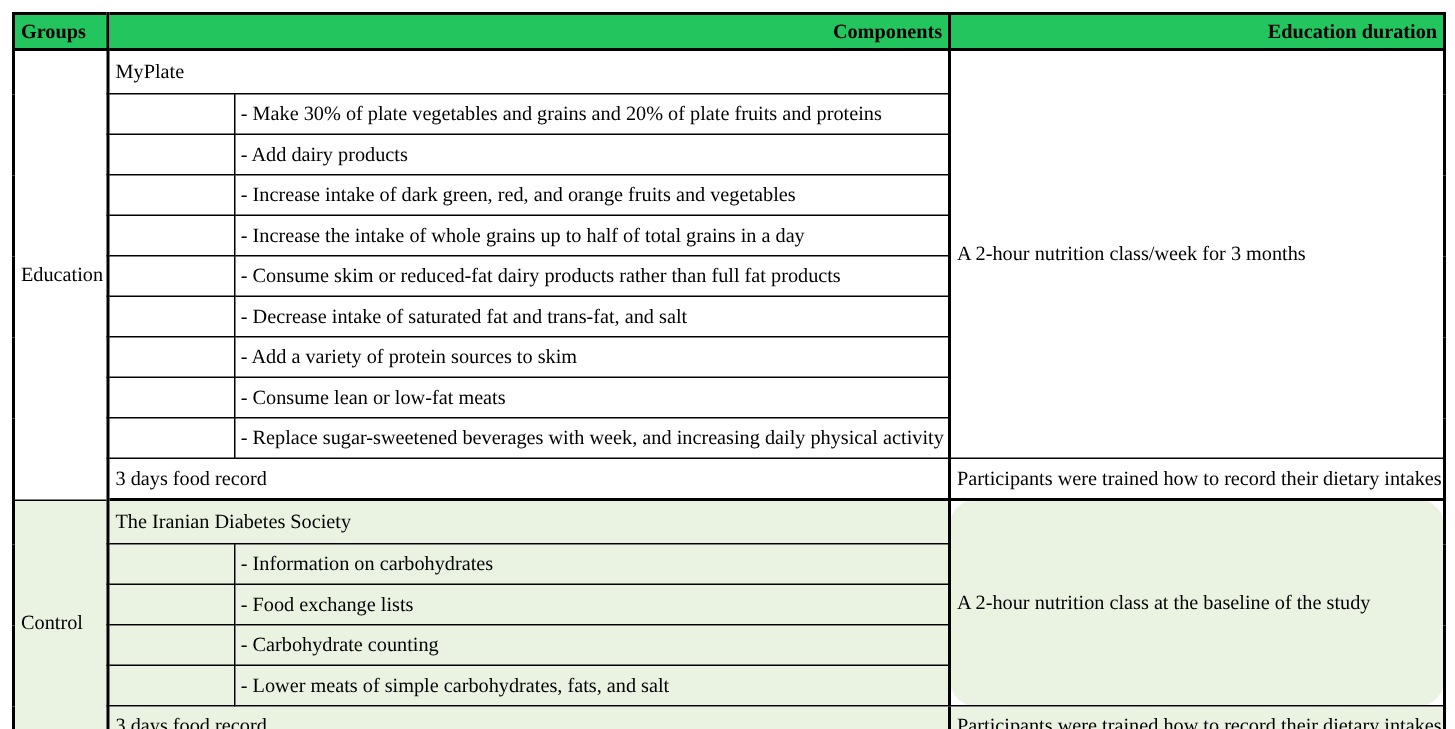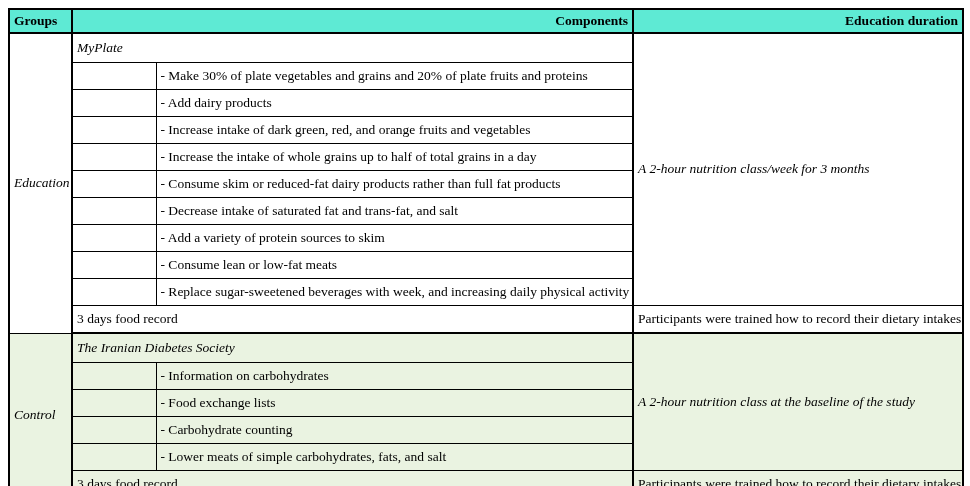--- a/index.html
+++ b/index.html
@@ -30,40 +30,41 @@
     overflow: hidden;
     white-space: nowrap;
     vertical-align: middle;
     background: #ffffff;
   }
   
   .col-groups       { border-right: 2px solid #000 !important; }
   .col-duration     { border-left: 2px solid #000 !important; }
 
   tr.header-row th {
-    background: #5eead4;
+    background: #22c55e;
     font-weight: bold;
     height: 20px;
     border-bottom: 2px solid #000000;
   }
   th.th-groups { text-align: left; }
   th.th-center { text-align: right; }
 
   tr.body-row td { height: 24px; }
-  tr.tall-row td { height: 26px; font-style: italic; }
+  tr.tall-row td { height: 26px; }
 
   td.group-cell {
     vertical-align: top;
     text-align: left;
     padding-top: 4px;
     margin-left: 36px;
   }
   td.span-top {
     vertical-align: top;
     padding-top: 4px;
+    border-radius: 18px;
   }
   tr.section-divider td { border-bottom: 2px solid #000000 !important; }
 
   
   .ctl { background: #eaf3e1 !important; }
 </style>
 </head>
 <body>
 
 <div class="page">

